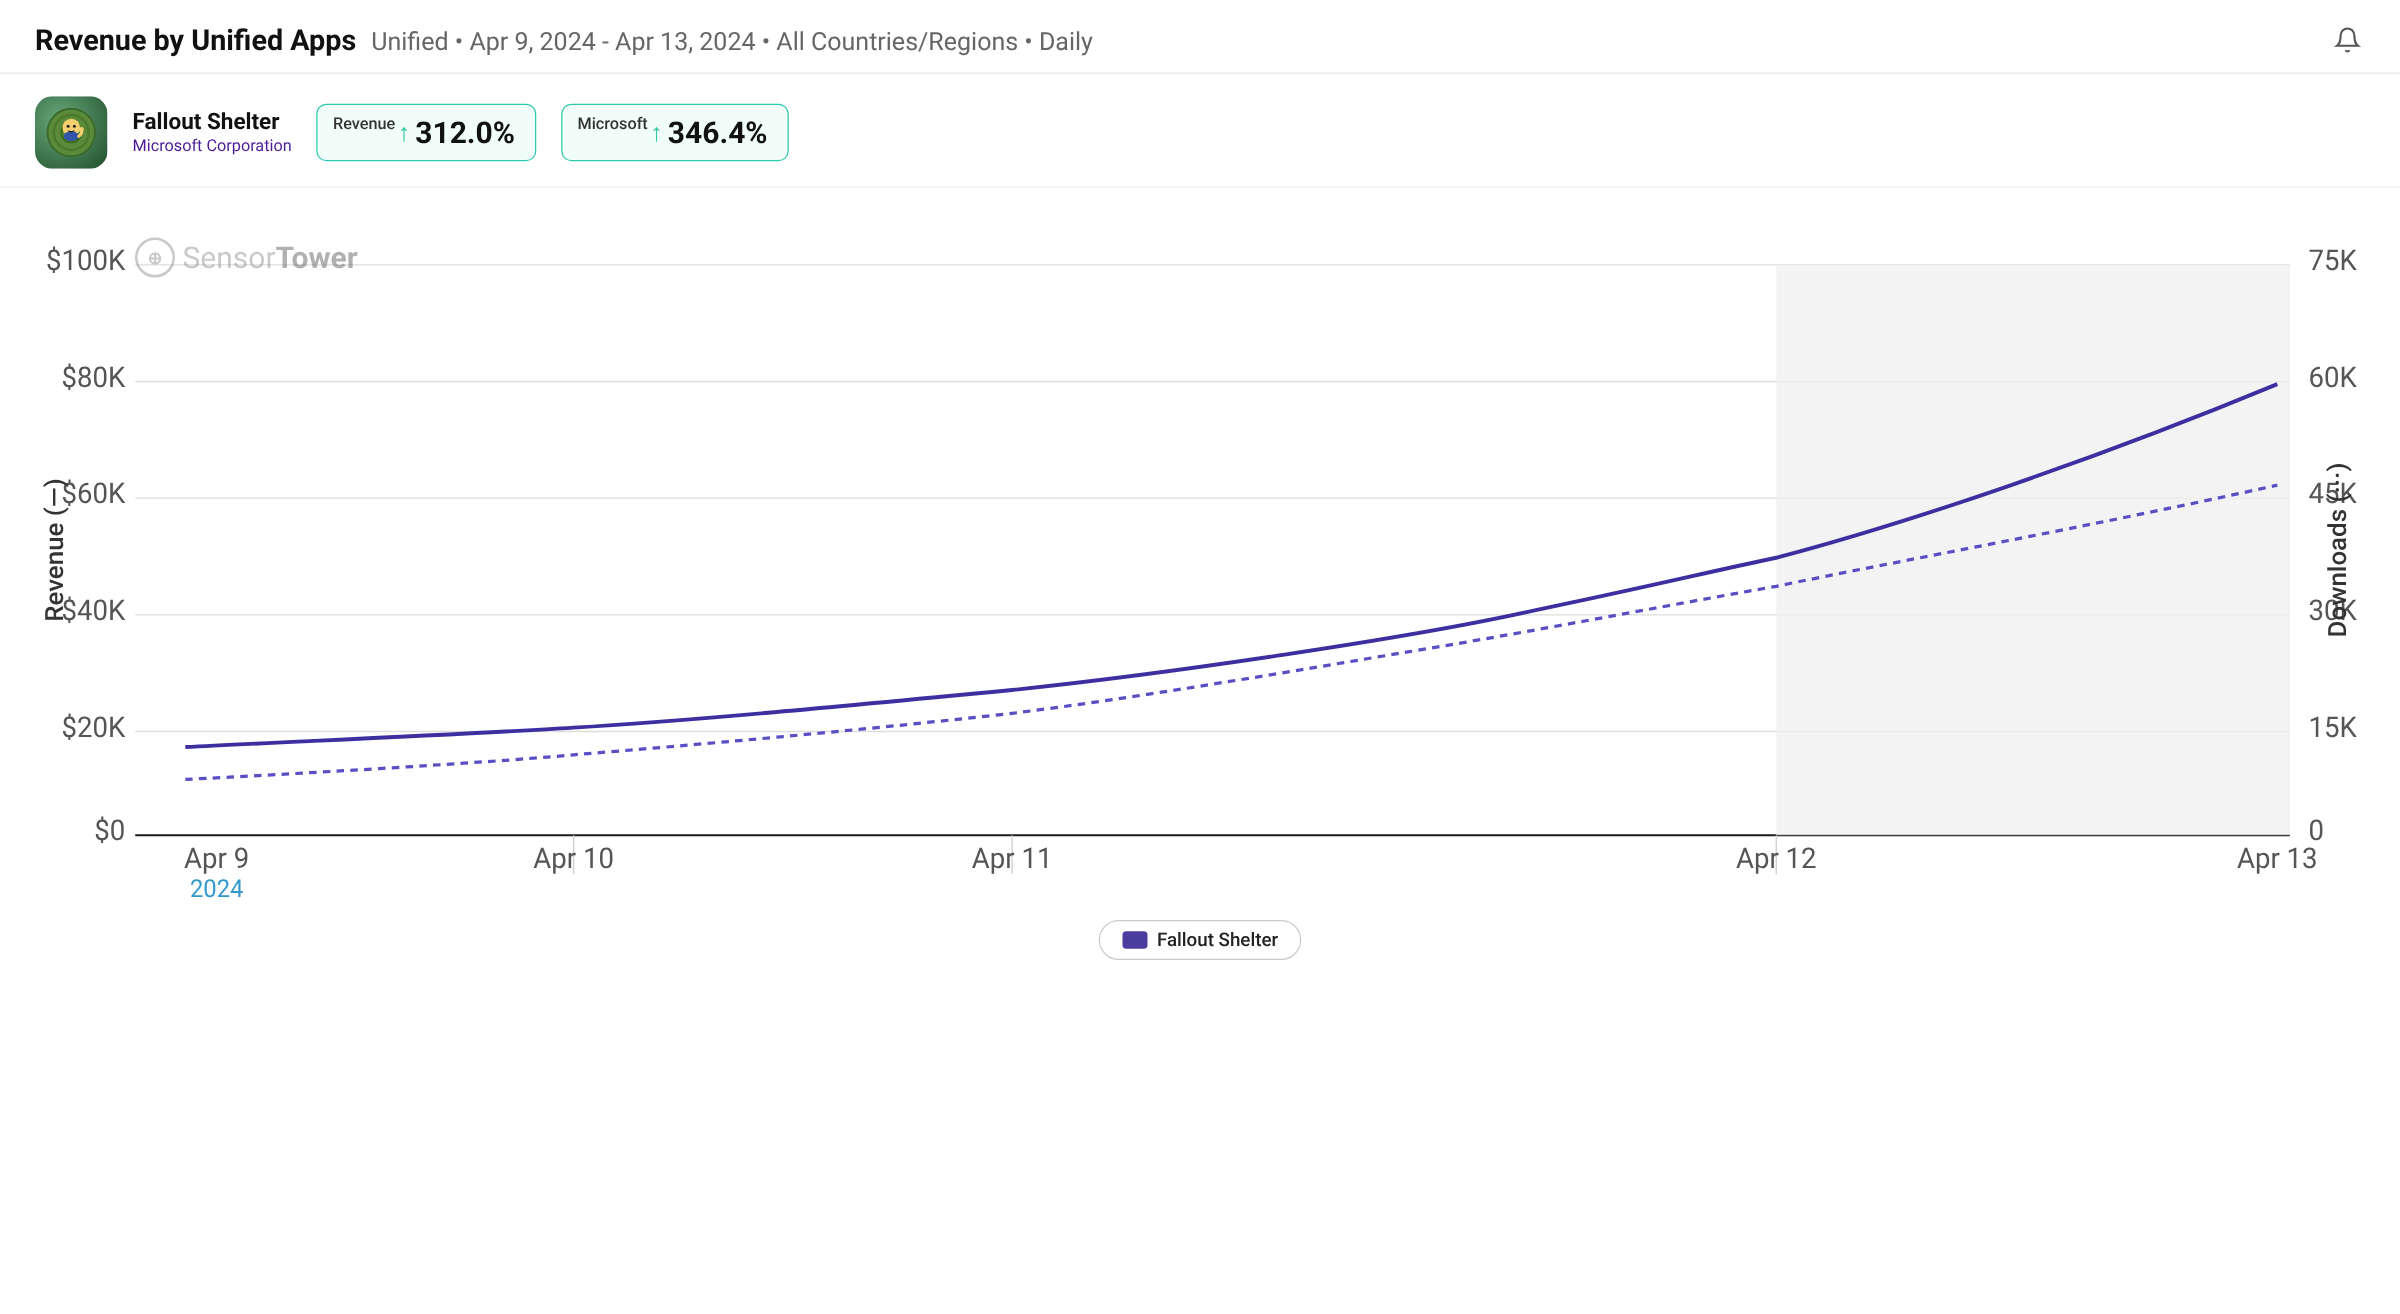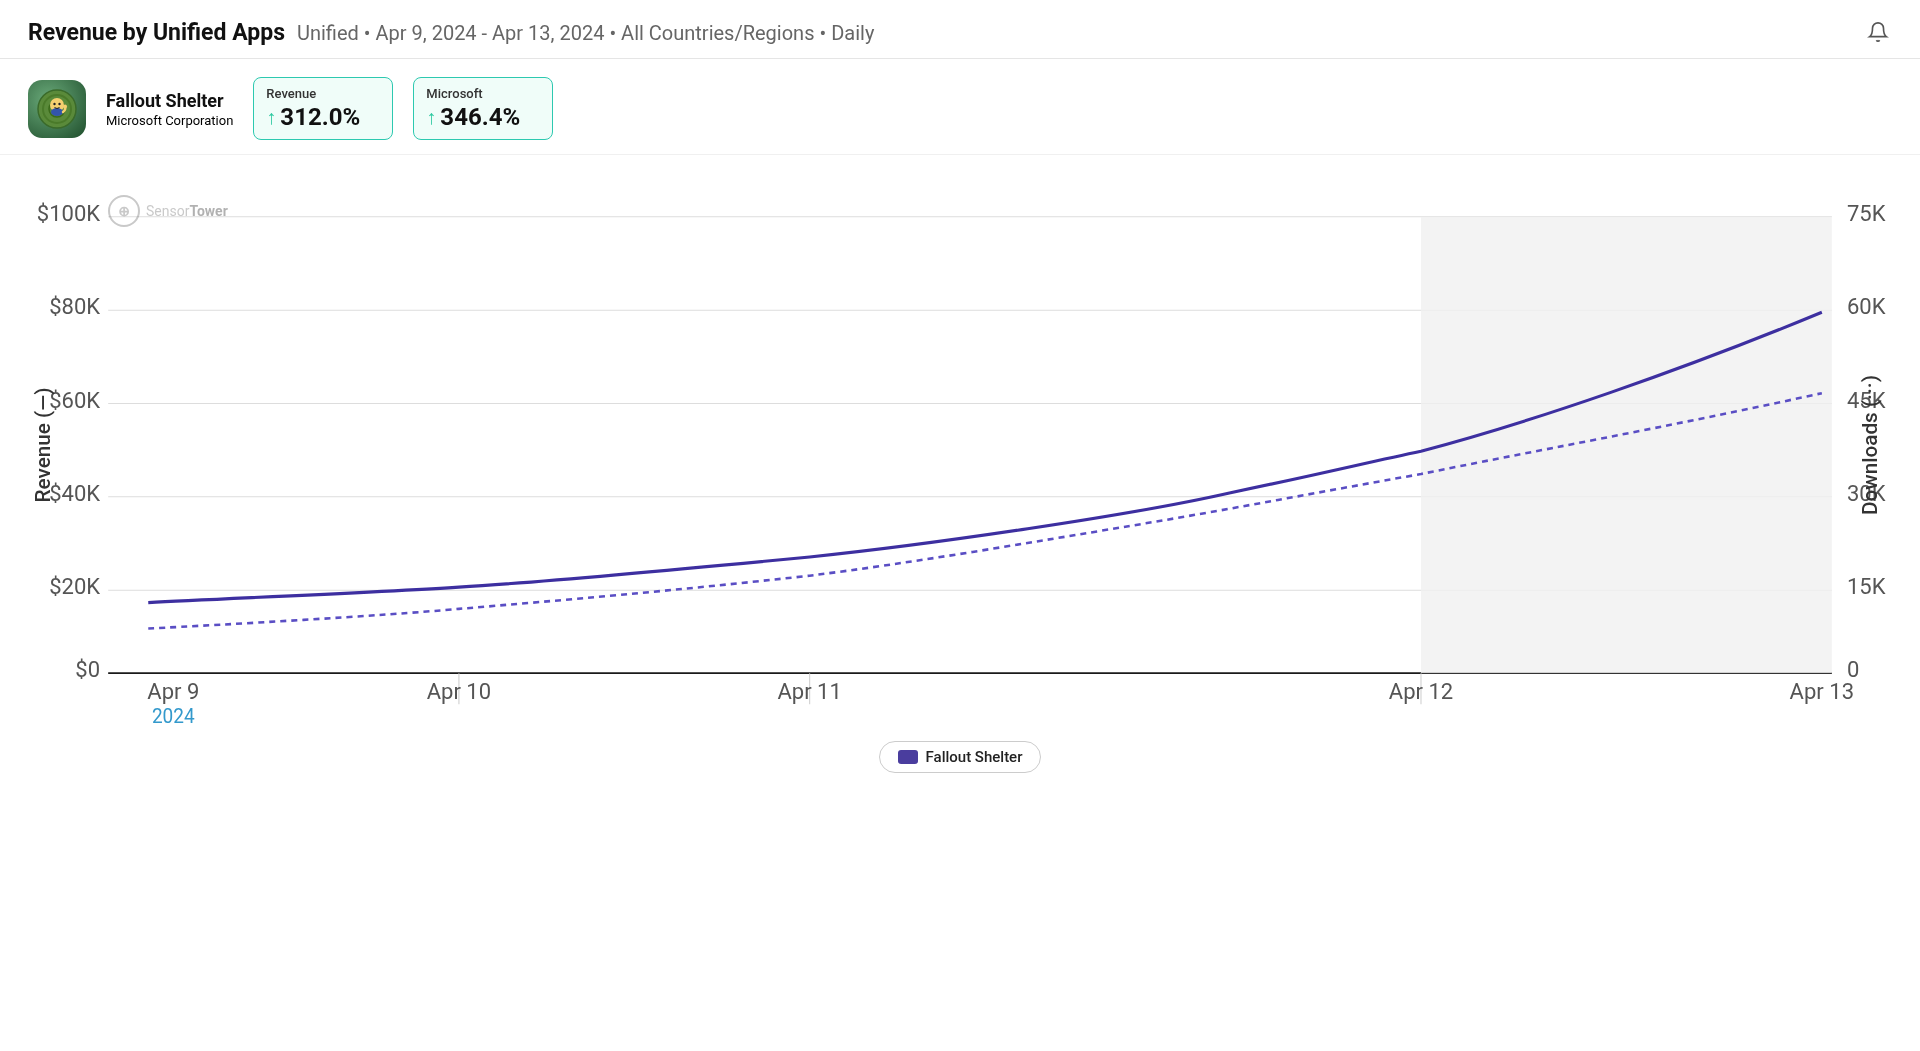--- a/index.html
+++ b/index.html
@@ -86,27 +86,27 @@
     }
 
     .app-name {
       font-size: 18px;
       font-weight: 700;
       color: #111;
     }
 
     .app-developer {
       font-size: 13px;
-      color: #000000;
+      color: #4c1d95;
       text-align: right;
     }
 
     .metric-badge {
       display: flex;
-      flex-direction: column;
+      flex-direction: row;
       gap: 2px;
       border: 1.5px solid #2dc9b0;
       border-radius: 8px;
       padding: 8px 16px 8px 12px;
       background: #f0fdf9;
       min-width: 140px;
     }
 
     .metric-badge-label {
       font-size: 13px;
@@ -163,21 +163,21 @@
       border: 2.5px solid #888;
       display: flex;
       align-items: center;
       justify-content: center;
       color: #888;
       font-size: 14px;
       font-weight: bold;
     }
 
     .st-name {
-      font-size: 14px;
+      font-size: 24px;
       color: #888;
     }
 
     .st-name strong {
       font-weight: 700;
       color: #555;
     }
 
     .legend-area {
       display: flex;

